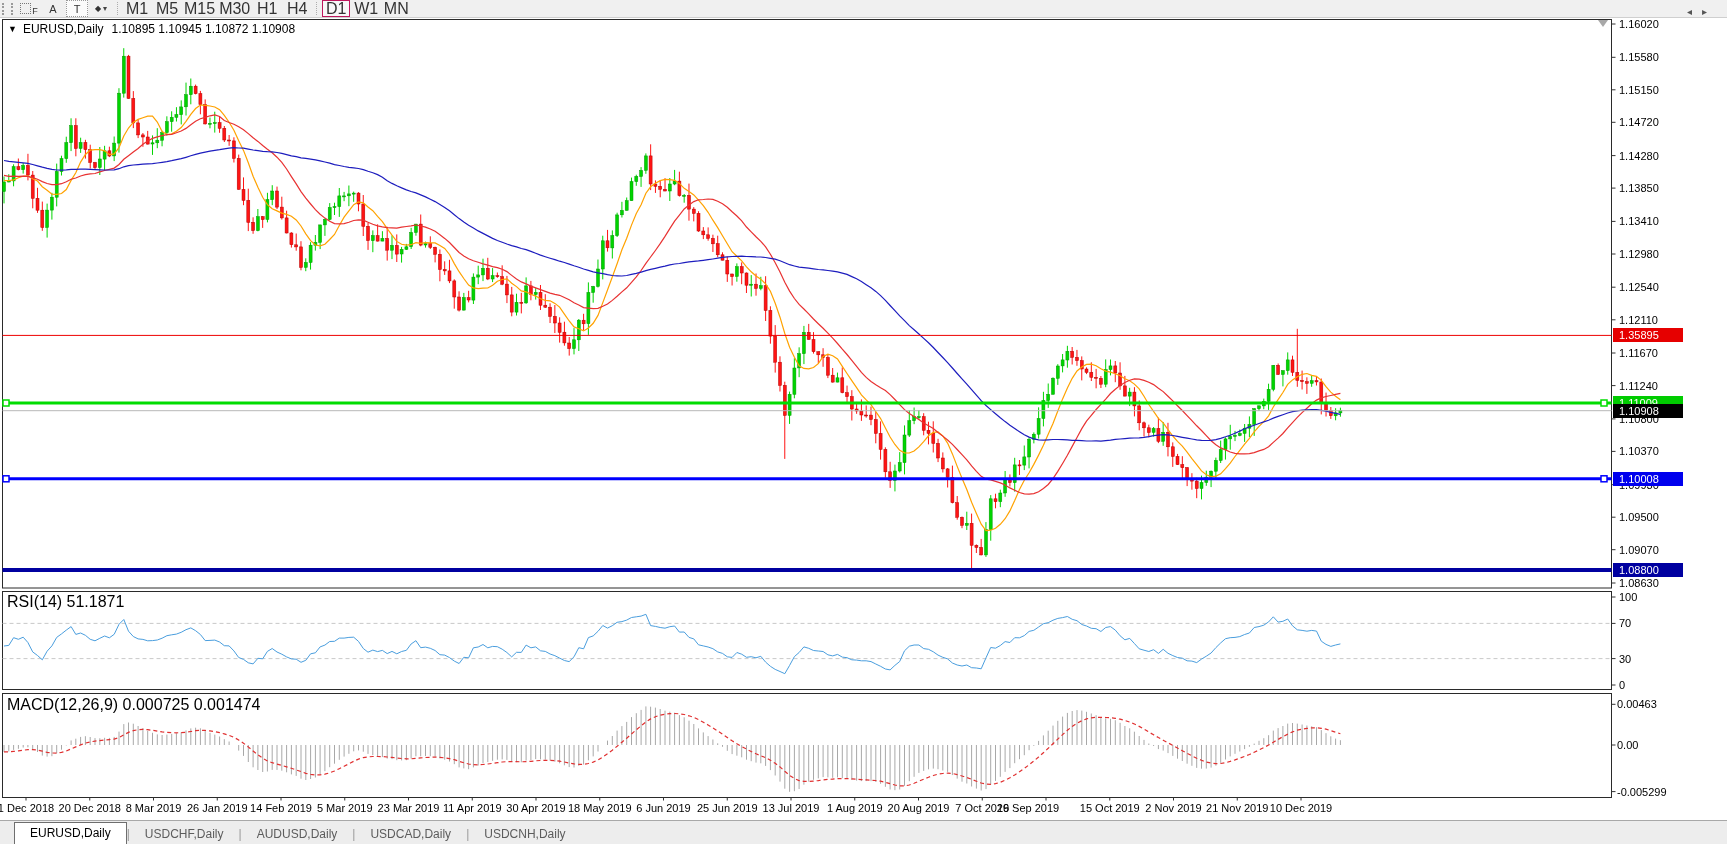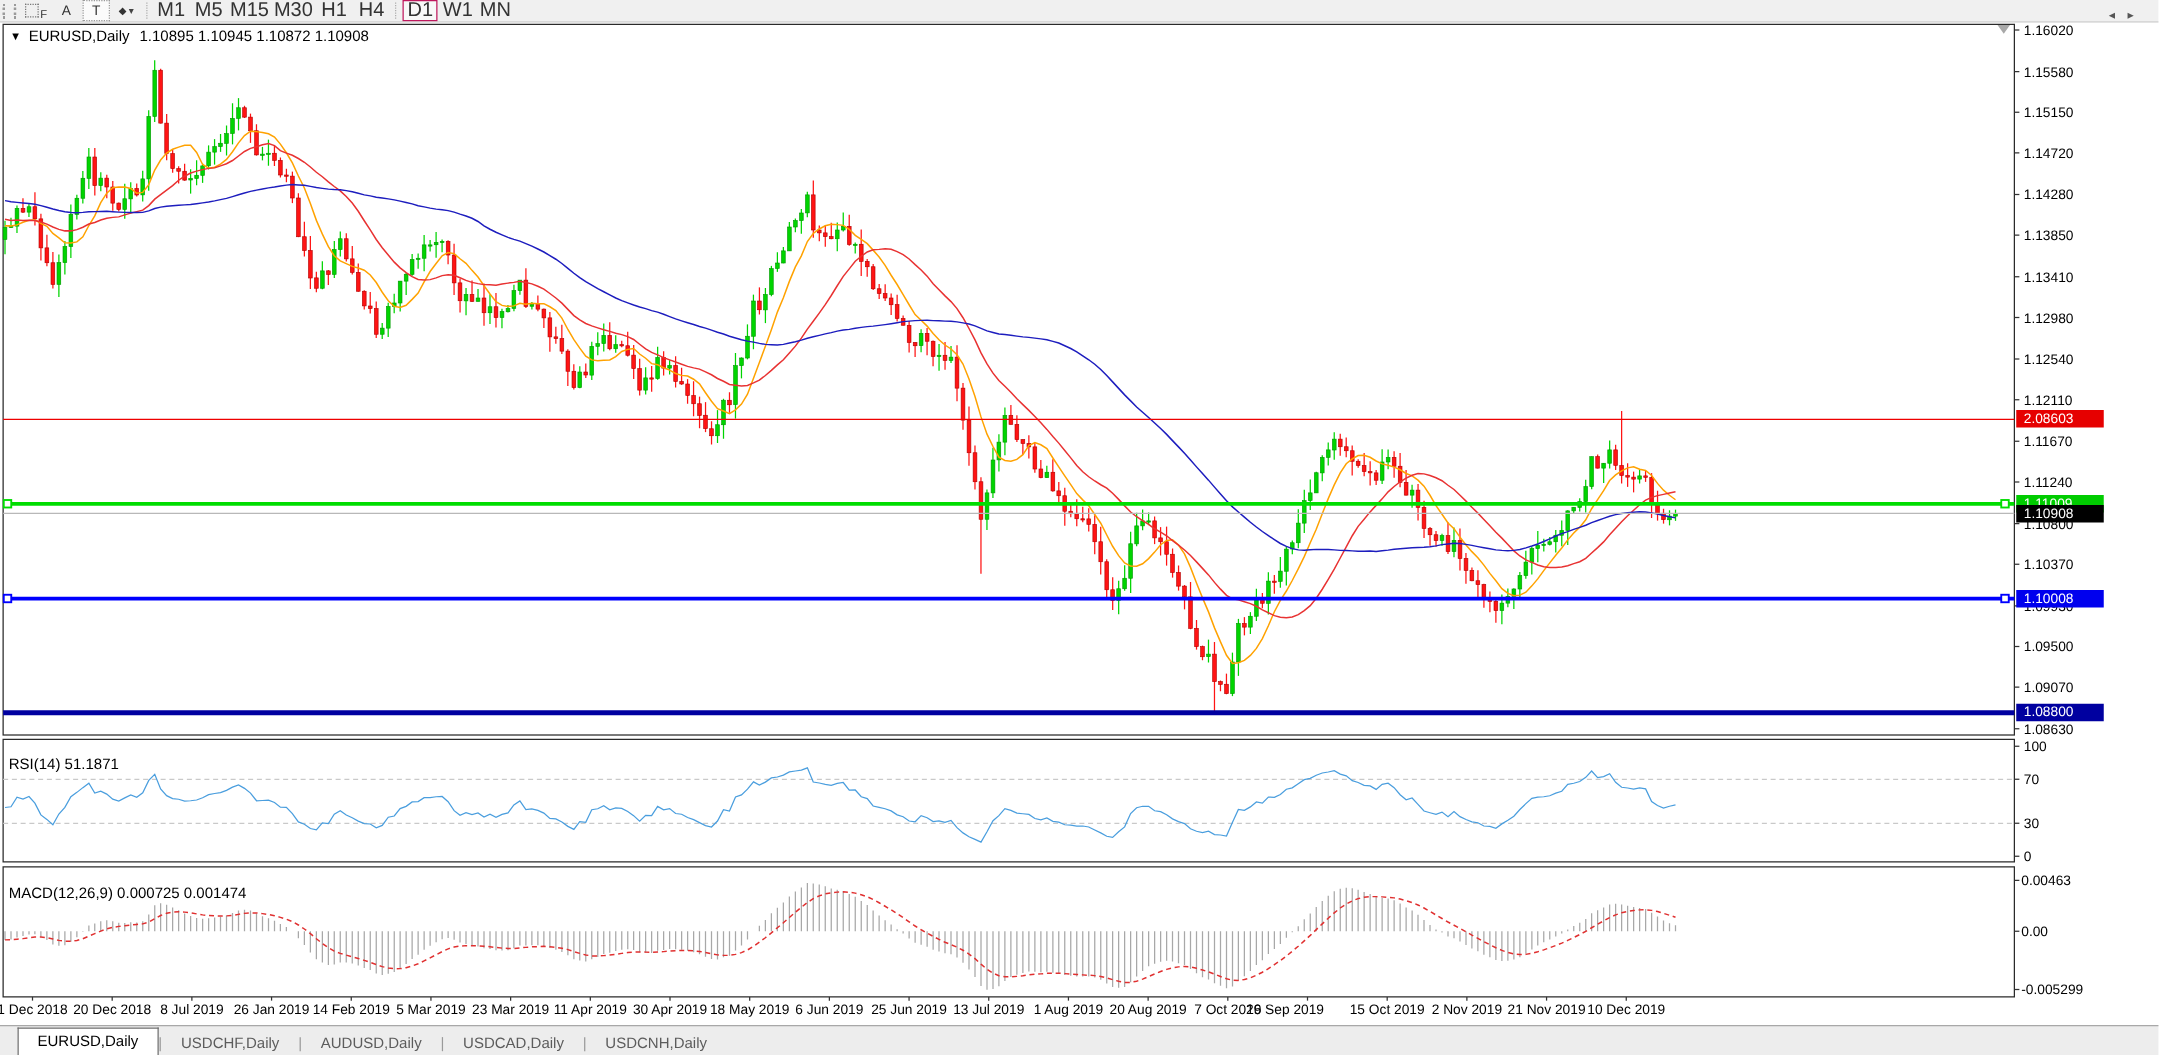--- a/index.html
+++ b/index.html
@@ -22,21 +22,21 @@
   
   #chart-header{position:absolute;left:8px;top:22px;font-size:12px;color:#000;display:flex;align-items:center;z-index:30;}
   #oct-arrow{font-size:9px;color:#000;margin-right:6px;}
   #chart-header .ohlc{margin-left:8px;}
   
   #chart-svg{position:absolute;left:0;top:0;z-index:10;}
   
   .badge{position:absolute;left:1613px;width:64px;height:14px;line-height:14px;color:#fff;
          font-size:11px;padding-left:6px;z-index:25;}
   
-  .panel-label{position:absolute;left:7px;font-size:12px;color:#000;z-index:20;margin-top:11px;}
+  .panel-label{position:absolute;left:7px;font-size:16px;color:#000;z-index:20;}
   #rsi-label{top:593px;}
   #macd-label{top:696px;}
   
   #shift-marker{position:absolute;left:1598px;top:20px;width:0;height:0;z-index:26;
     border-left:5px solid transparent;border-right:5px solid transparent;border-top:7px solid #a8a8a8;}
   
   #date-row{position:absolute;left:0;top:799px;width:1727px;height:20px;z-index:20;}
   .date-label{position:absolute;top:3px;transform:translateX(-50%);font-size:11px;color:#000;white-space:nowrap;}
   
   #tab-bar{position:absolute;left:0;top:820px;width:1727px;height:24px;background:#ededed;
@@ -737,34 +737,34 @@
       <line x1="918.5" x2="918.5" y1="797.5" y2="800.5" stroke="#333" stroke-width="1"></line>
       <line x1="982.25" x2="982.25" y1="797.5" y2="800.5" stroke="#333" stroke-width="1"></line>
       <line x1="1046" x2="1046" y1="797.5" y2="800.5" stroke="#333" stroke-width="1"></line>
       <line x1="1109.75" x2="1109.75" y1="797.5" y2="800.5" stroke="#333" stroke-width="1"></line>
       <line x1="1173.5" x2="1173.5" y1="797.5" y2="800.5" stroke="#333" stroke-width="1"></line>
       <line x1="1237.25" x2="1237.25" y1="797.5" y2="800.5" stroke="#333" stroke-width="1"></line>
       <line x1="1301" x2="1301" y1="797.5" y2="800.5" stroke="#333" stroke-width="1"></line>
     </svg>
 
   <div id="badges">
-      <div class="badge" style="top: 328px; background: rgb(230, 0, 0);">2.08603</div>
+      <div class="badge" style="top: 328px; background: rgb(230, 0, 0);">1.35895</div>
       <div class="badge" style="top: 396px; background: rgb(0, 204, 0);">1.11009</div>
       <div class="badge" style="top: 404px; background: rgb(0, 0, 0);">1.10908</div>
       <div class="badge" style="top: 472px; background: rgb(0, 0, 238);">1.10008</div>
       <div class="badge" style="top: 563px; background: rgb(0, 0, 160);">1.08800</div>
     </div>
 
   <div class="panel-label" id="rsi-label">RSI(14) 51.1871</div>
   <div class="panel-label" id="macd-label">MACD(12,26,9) 0.000725 0.001474</div>
 
   <div id="date-row">
       <span class="date-label" style="left: 26px;">1 Dec 2018</span>
       <span class="date-label" style="left: 89.75px;">20 Dec 2018</span>
-      <span class="date-label" style="left: 153.5px;">8 Jul 2019</span>
+      <span class="date-label" style="left: 153.5px;">8 Mar 2019</span>
       <span class="date-label" style="left: 217.25px;">26 Jan 2019</span>
       <span class="date-label" style="left: 281px;">14 Feb 2019</span>
       <span class="date-label" style="left: 344.75px;">5 Mar 2019</span>
       <span class="date-label" style="left: 408.5px;">23 Mar 2019</span>
       <span class="date-label" style="left: 472.25px;">11 Apr 2019</span>
       <span class="date-label" style="left: 536px;">30 Apr 2019</span>
       <span class="date-label" style="left: 599.75px;">18 May 2019</span>
       <span class="date-label" style="left: 663.5px;">6 Jun 2019</span>
       <span class="date-label" style="left: 727.25px;">25 Jun 2019</span>
       <span class="date-label" style="left: 791px;">13 Jul 2019</span>

